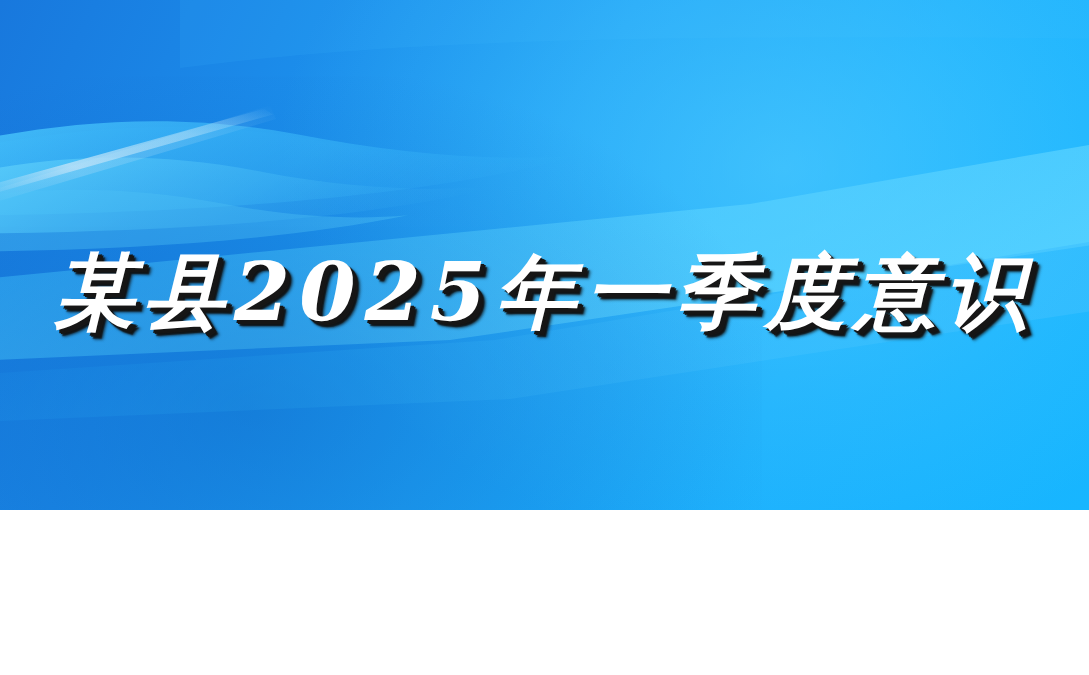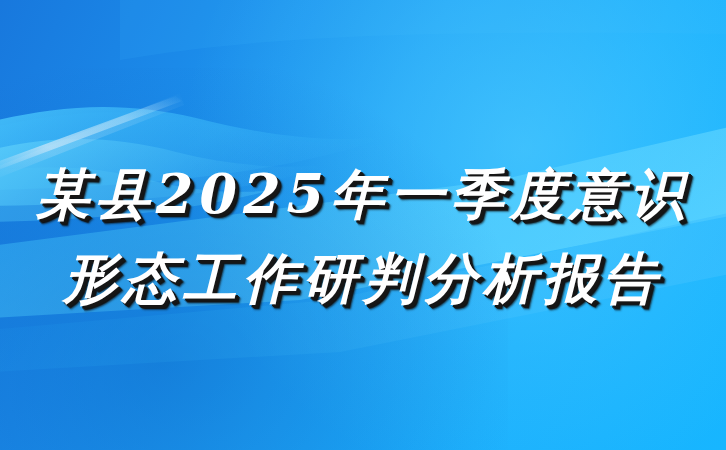--- a/index.html
+++ b/index.html
@@ -3,21 +3,21 @@
 <meta charset="utf-8">
 <style>
   html, body {
     margin: 0;
     padding: 0;
     background: #ffffff;
   }
   #banner {
     position: relative;
     width: 726px;
-    height: 450px;
+    height: 340px;
     overflow: hidden;
     font-family: "Liberation Sans", "DejaVu Sans", sans-serif;
     background: linear-gradient(115deg, #1878dd 0%, #1b8ae9 22%, #1ea2f6 48%, #1bb0fd 72%, #17b6ff 100%);
   }
 
   
   .bg-layer {
     position: absolute;
     inset: 0;
     width: 100%;
@@ -129,16 +129,15 @@
     <path d="M -6,168 L 180,93 L 184,105 L -2,178 Z" fill="url(#gStreak)" opacity="0.35"></path>
 
     <path d="M 120,60 C 260,36 420,30 726,34 L 726,0 L 120,0 Z" fill="#3fc0ff" fill-opacity="0.12"></path>
   </svg>
 
   <div class="glow-ur"></div>
   <div class="shade-ll"></div>
 
   <div class="title-block">
     <span class="title-line">某县2025年一季度意识</span>
-    <span class="title-line">形态工作研判分析报告</span>
   </div>
 
 </div>
 
 </body></html>

